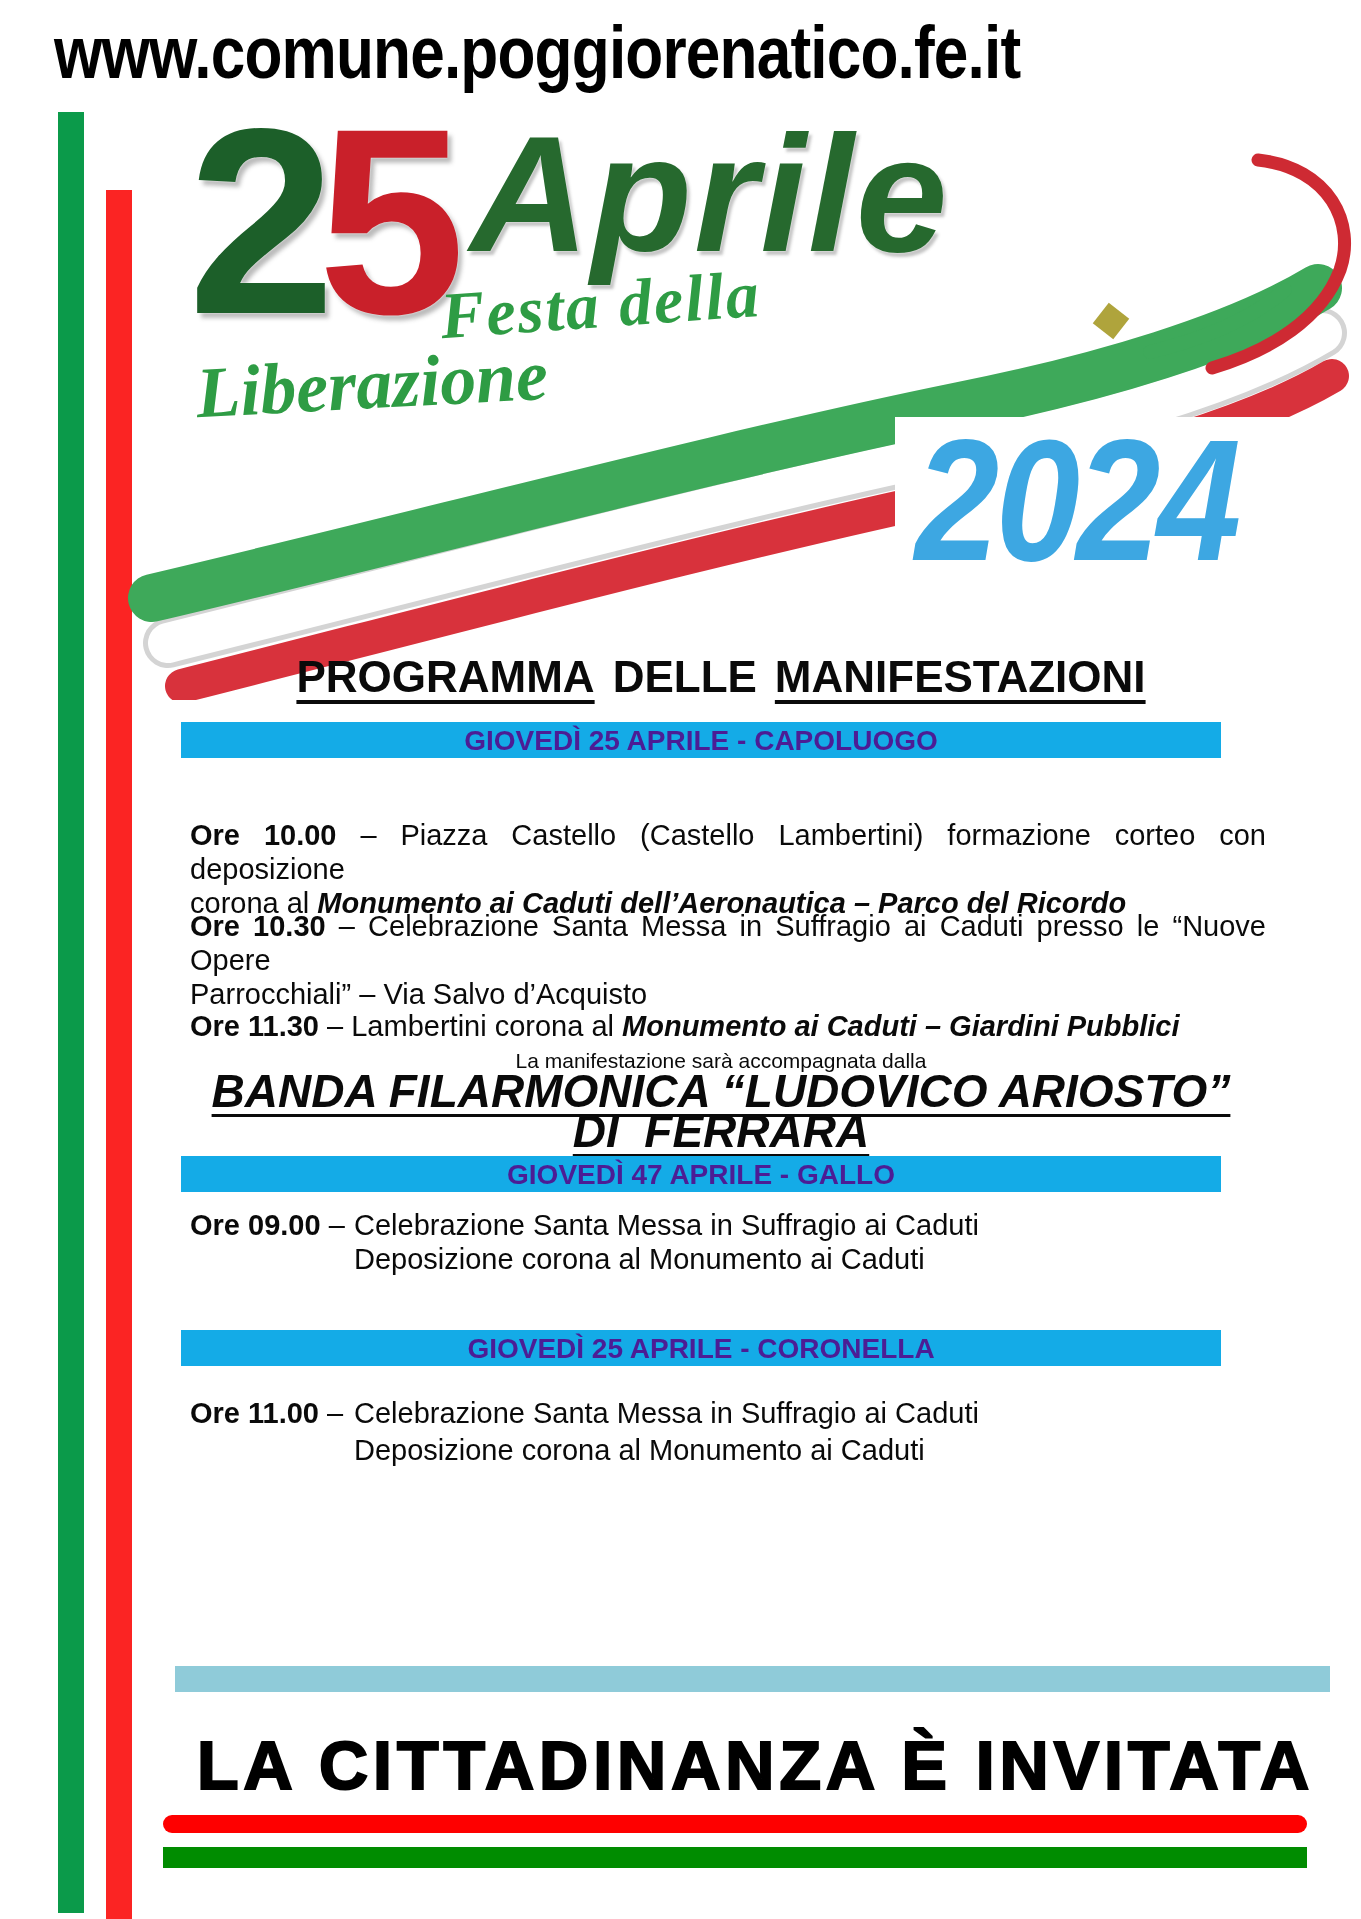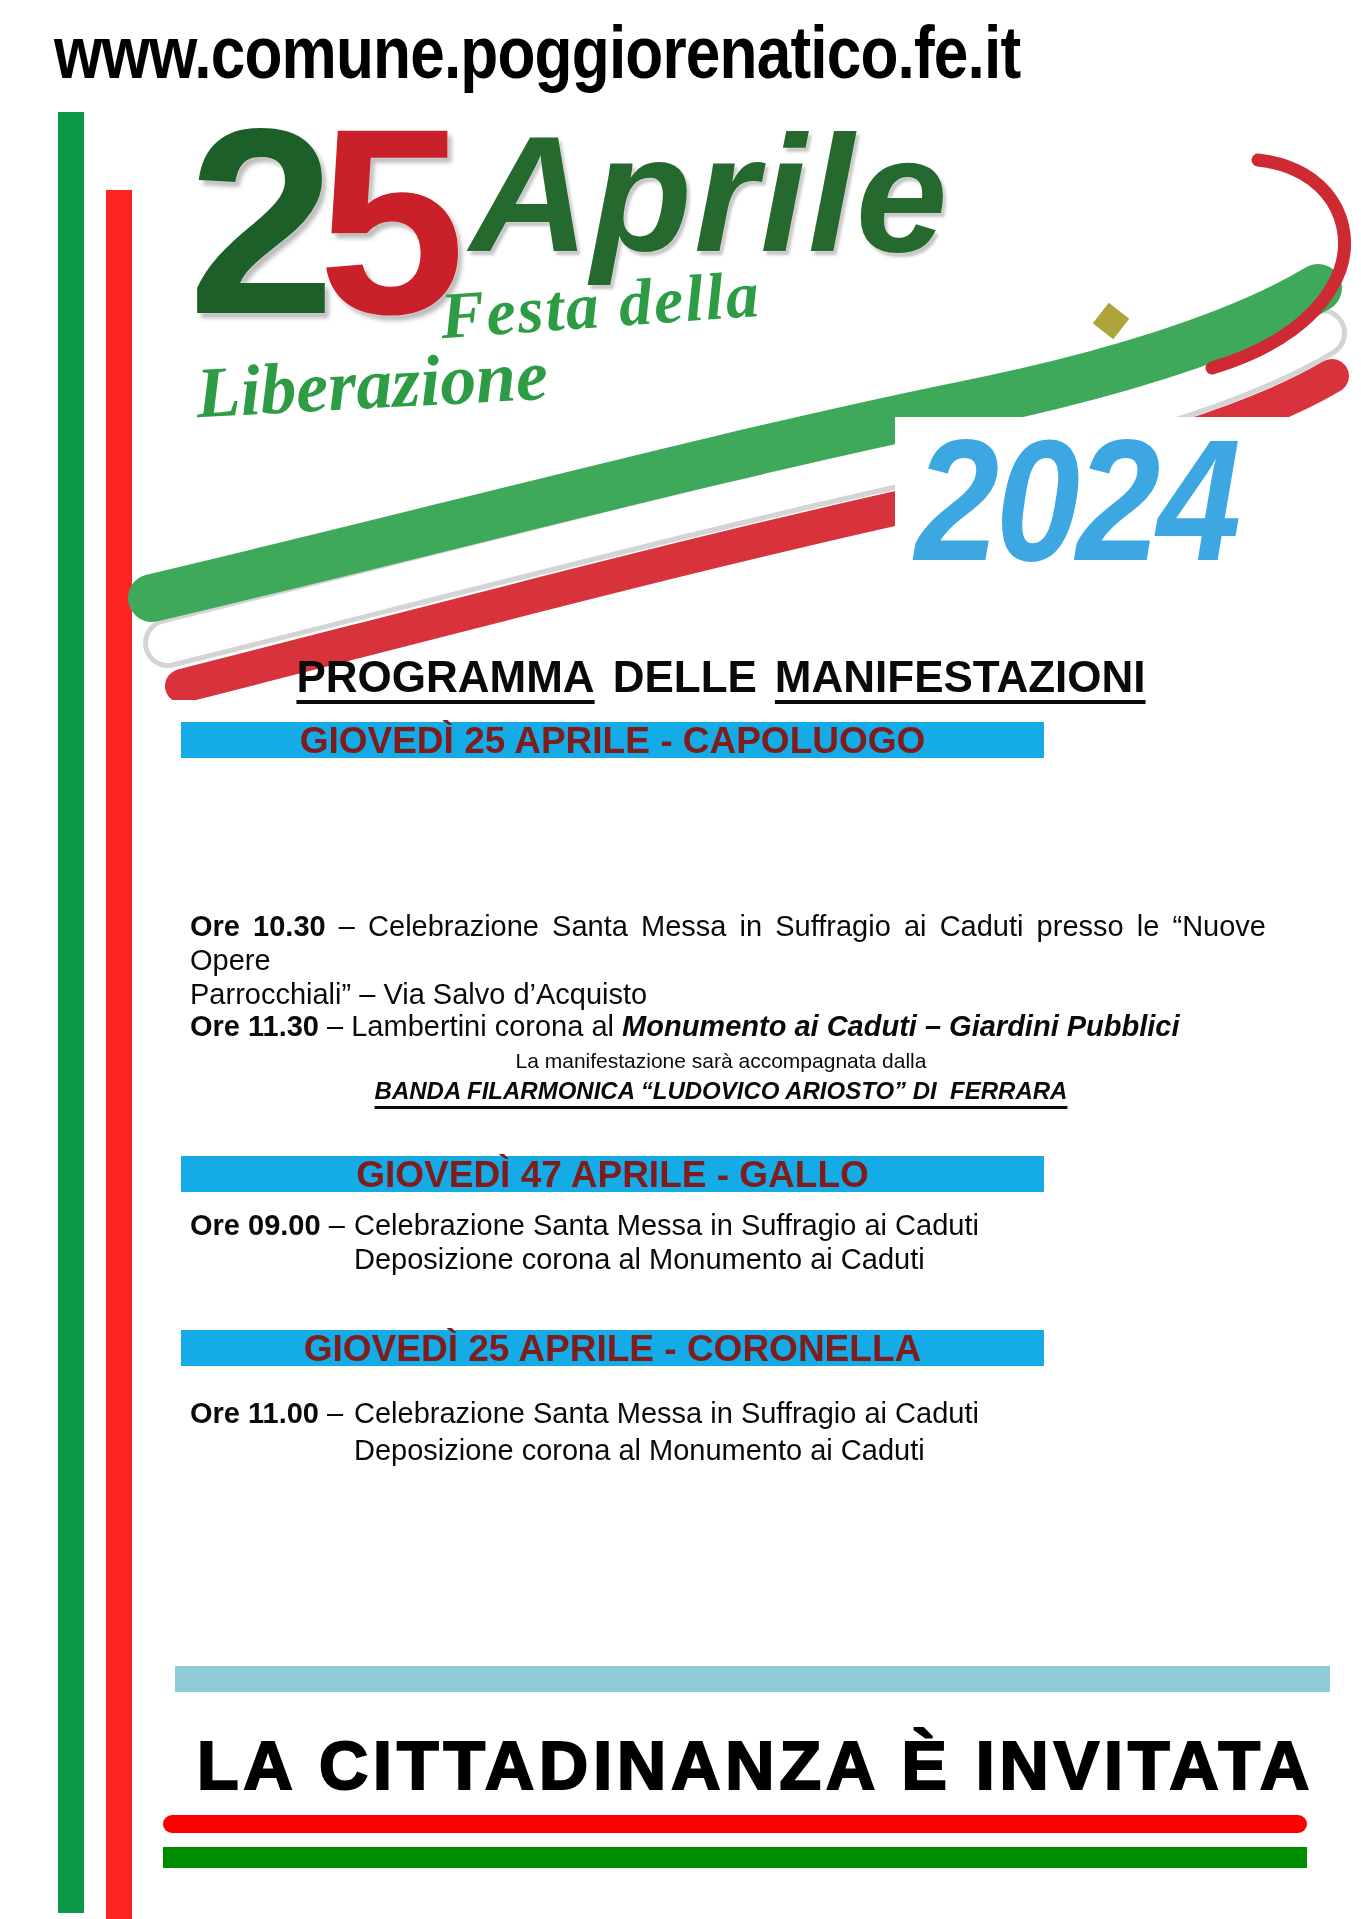--- a/index.html
+++ b/index.html
@@ -40,39 +40,39 @@
         font-weight:bold;font-style:italic;color:#3DA7E2;
         transform:scaleX(0.88);transform-origin:0 0;letter-spacing:-4px;white-space:nowrap;}
 
   
   .prog-title{position:absolute;left:181px;top:636px;width:1080px;
               text-align:center;font-size:44px;font-weight:bold;white-space:nowrap;}
   .prog-title .w{display:inline-block;margin:16px 9px;}
   .prog-title .u{text-decoration:underline;text-decoration-thickness:4px;text-underline-offset:8px;}
 
   
-  .banner{position:absolute;left:181px;width:863px;height:36px;background:#14ABE7;
-          color:#7f1d1d;font-weight:bold;font-size:37px;line-height:37px;text-align:center;
+  .banner{position:absolute;left:181px;width:1040px;height:36px;background:#14ABE7;
+          color:#4c1d95;font-weight:bold;font-size:28px;line-height:37px;text-align:center;
           white-space:nowrap;}
   .banner-1{top:722px;}
   .banner-2{top:1156px;}
   .banner-3{top:1330px;}
 
   
   .event{position:absolute;left:190px;width:1076px;font-size:29px;line-height:34px;}
   .event .line{display:block;}
   .jl{text-align:justify;text-align-last:justify;}
   .bi{font-weight:bold;font-style:italic;}
   .p1{top:789px;}
   .p2{top:880px;}
   .p3{top:980px;}
 
   .note1{position:absolute;left:181px;top:1044px;width:1080px;text-align:center;font-size:21px;line-height:34px;}
   .note2{position:absolute;left:181px;top:1071px;width:1080px;text-align:center;
-         font-size:24px;line-height:40px;font-weight:bold;font-style:italic;}
+         font-size:46px;line-height:40px;font-weight:bold;font-style:italic;}
   .note2 span{text-decoration:underline;text-decoration-thickness:3px;text-underline-offset:7px;}
 
   .event-grid{position:absolute;left:190px;width:1076px;display:grid;
               grid-template-columns:164px 1fr;font-size:29px;}
   .grid-gallo{top:1192px;line-height:34px;margin-top:16px;}
   .grid-coronella{top:1395px;line-height:37px;}
   .event-grid .time{font-weight:bold;}
   .event-grid .line{display:block;}
 
   
@@ -111,20 +111,24 @@
     <div class="year-box"></div>
     <span class="year">2024</span>
   </div>
 
   <div class="prog-title">
     <span class="w u">PROGRAMMA</span><span class="w">DELLE</span><span class="w u">MANIFESTAZIONI</span>
   </div>
 
   <div class="banner banner-1">GIOVEDÌ 25 APRILE - CAPOLUOGO</div>
 
+  <p class="event p1">
+    <span class="line jl"><b>Ore 10.00</b><span> – Piazza Castello (Castello Lambertini) formazione corteo con deposizione</span></span>
+    <span class="line"><span>corona al </span><span class="bi">Monumento ai Caduti dell’Aeronautica – Parco del Ricordo</span></span>
+  </p>
 
   <p class="event p2">
     <span class="line jl"><b>Ore 10.30</b><span> – Celebrazione Santa Messa in Suffragio ai Caduti presso le “Nuove Opere</span></span>
     <span class="line"><span>Parrocchiali” – Via Salvo d’Acquisto</span></span>
   </p>
 
   <p class="event p3">
     <span class="line"><b>Ore 11.30</b><span> – Lambertini corona al </span><span class="bi">Monumento ai Caduti – Giardini Pubblici</span></span>
   </p>
 

